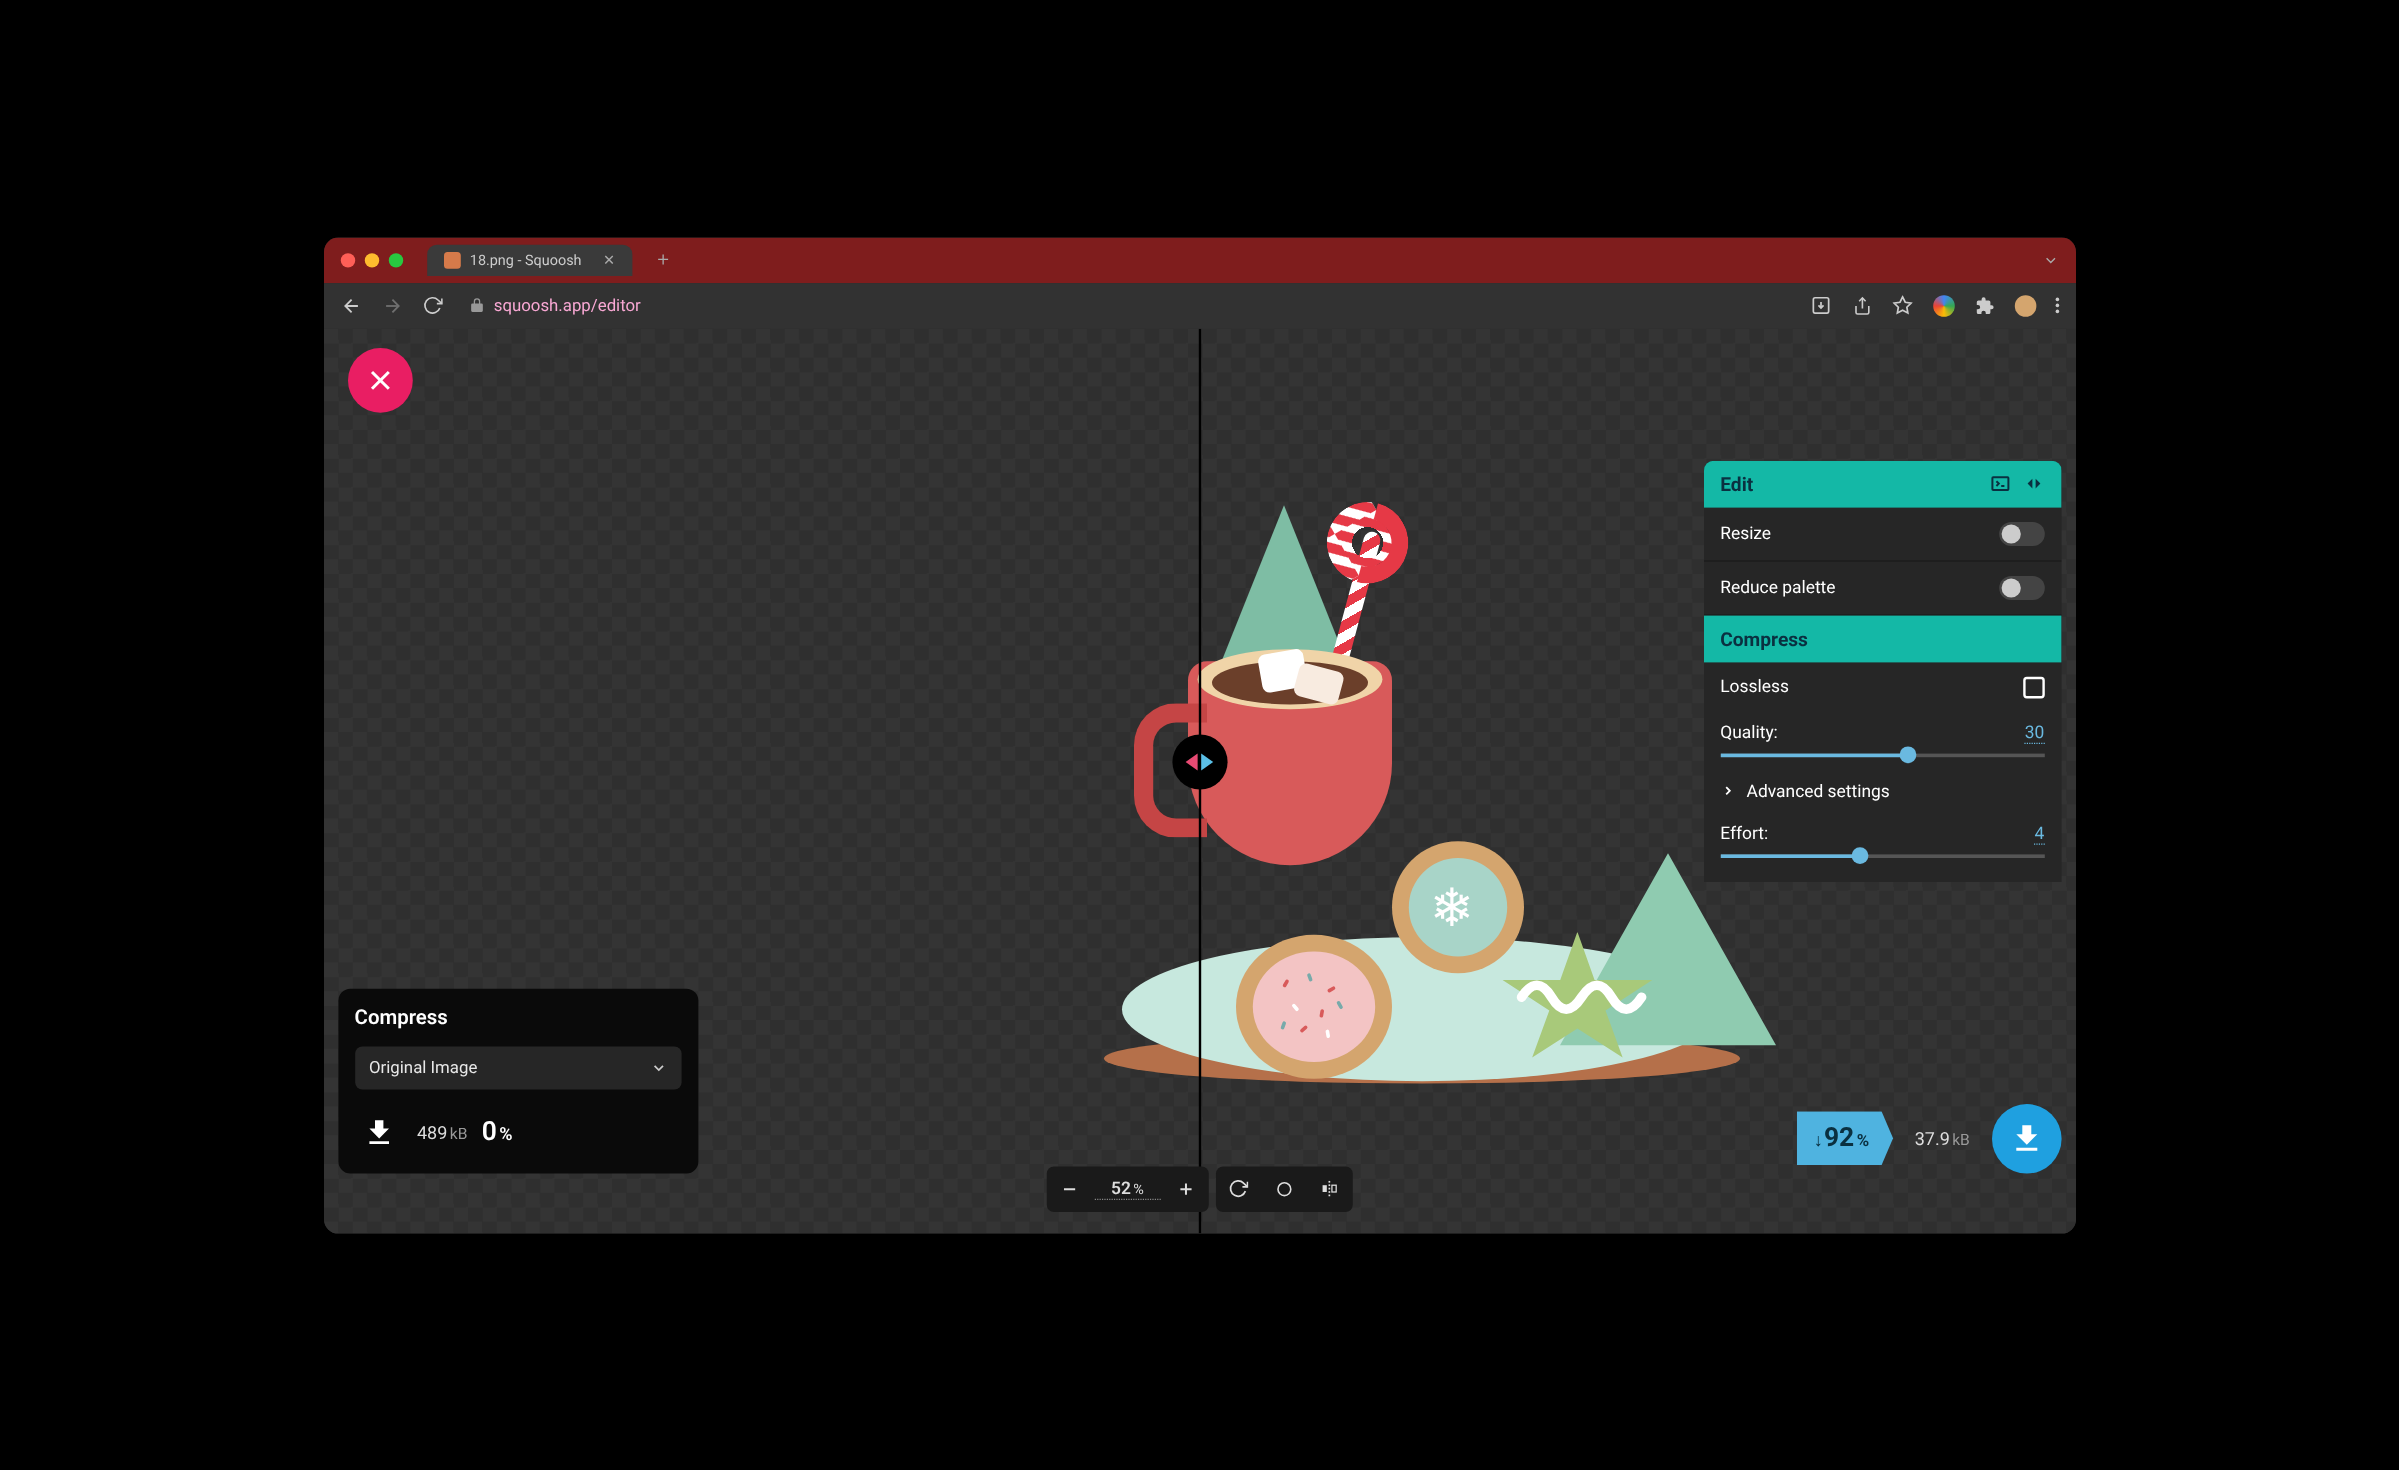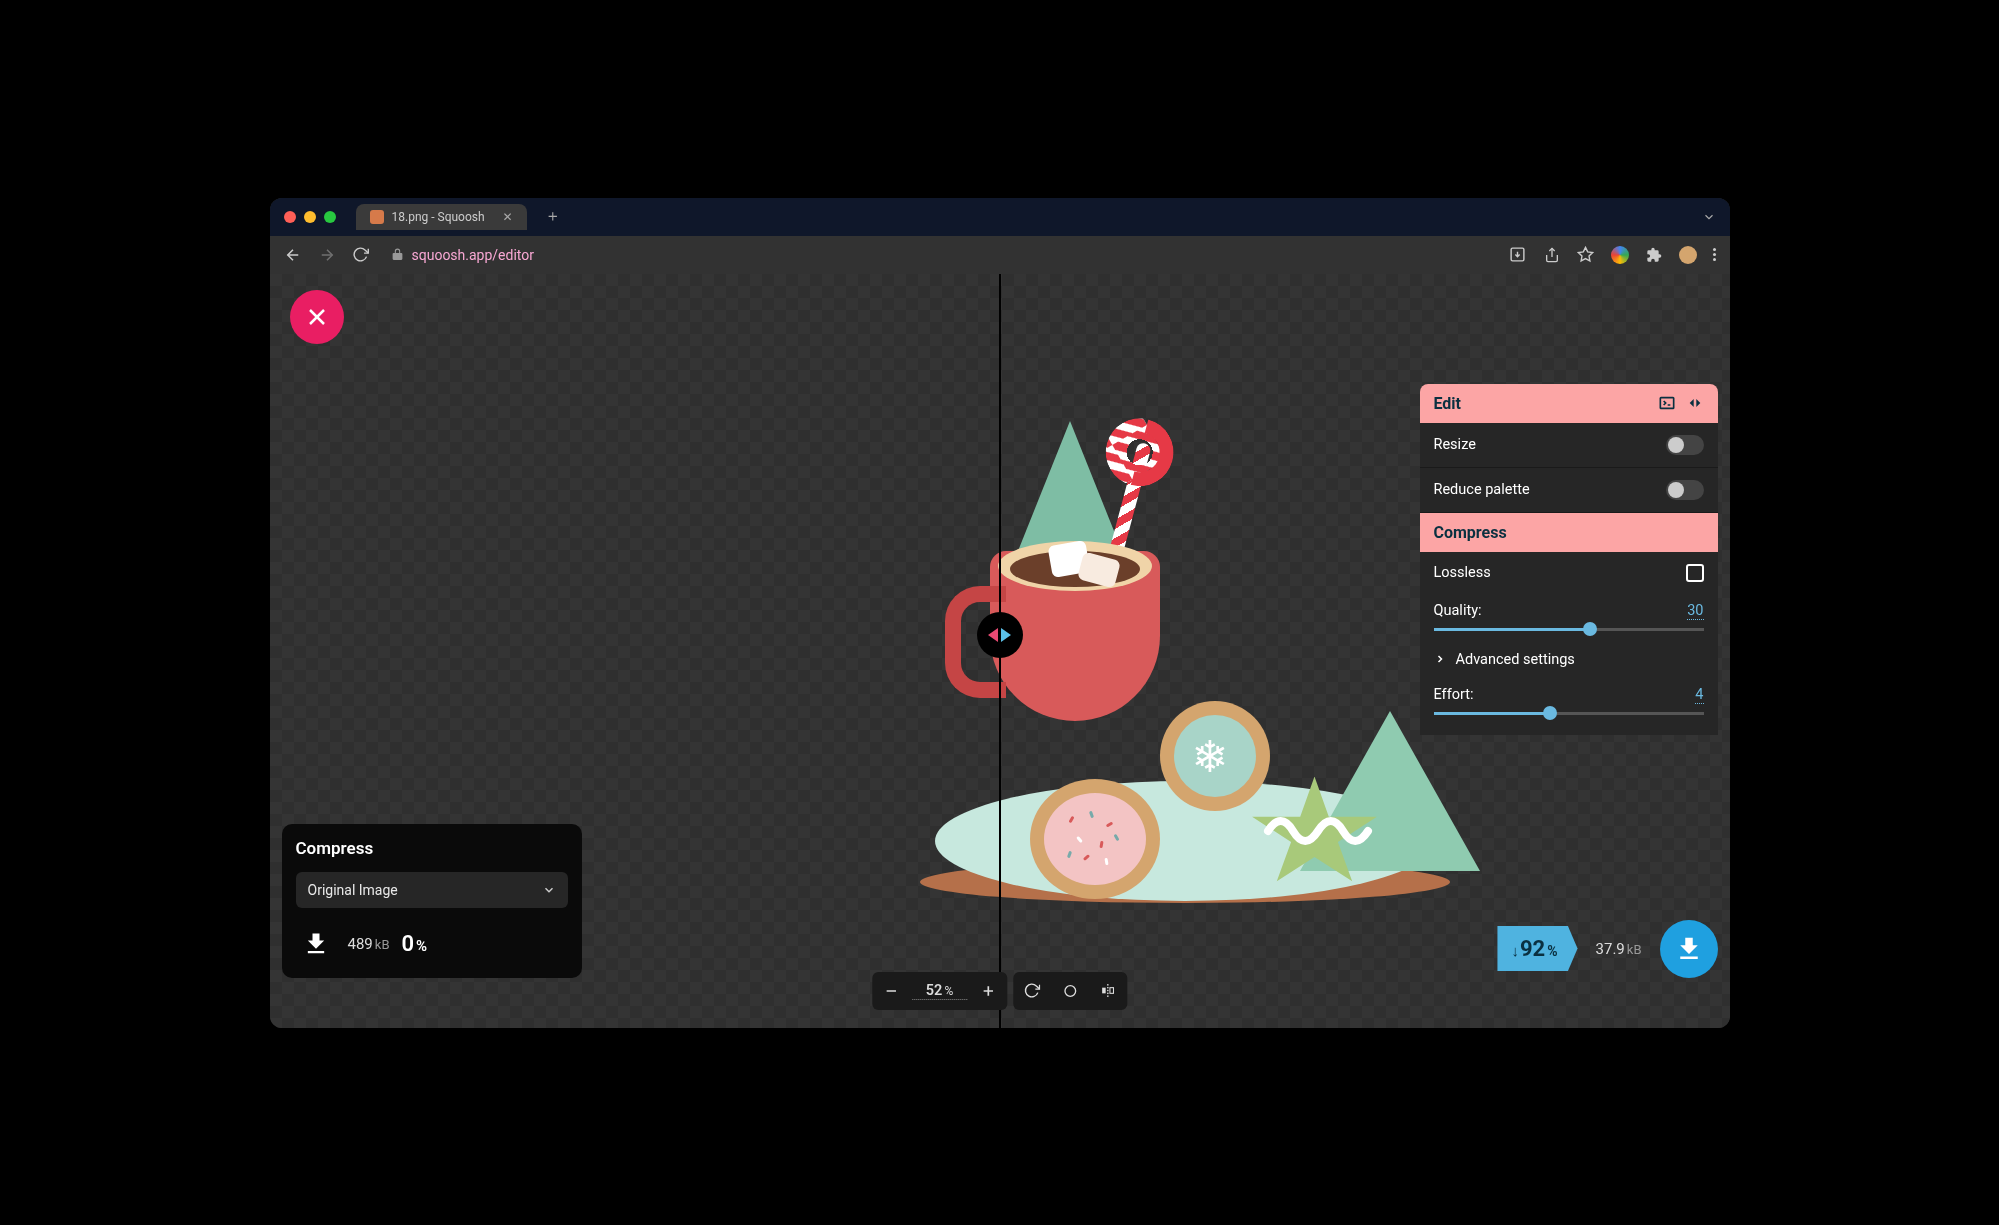--- a/index.html
+++ b/index.html
@@ -19,21 +19,21 @@
   max-height: 830px;
   background: #2c2c2c;
   border-radius: 12px;
   overflow: hidden;
   display: flex;
   flex-direction: column;
   box-shadow: 0 20px 60px rgba(0,0,0,0.6);
 }
 .titlebar {
   height: 38px;
-  background: #0f172a;
+  background: #7f1d1d;
   display: flex;
   align-items: center;
   padding: 0 14px;
   gap: 8px;
 }
 .traffic { display: flex; gap: 8px; margin-right: 12px; }
 .traffic span { width: 12px; height: 12px; border-radius: 50%; }
 .traffic .r { background: #ff5f57; }
 .traffic .y { background: #febc2e; }
 .traffic .g { background: #28c840; }
@@ -191,21 +191,21 @@
   right: 12px;
   top: 110px;
   width: 298px;
   background: #262626;
   border-radius: 8px 8px 0 0;
   color: #fff;
   z-index: 10;
   overflow: hidden;
 }
 .panel-header {
-  background: #fca5a5;
+  background: #14b8a6;
   color: #0a3040;
   font-weight: 700;
   font-size: 16px;
   padding: 10px 14px;
   display: flex;
   align-items: center;
 }
 .panel-header .hdr-icons { margin-left: auto; display: flex; gap: 10px; }
 .row {
   padding: 12px 14px;

